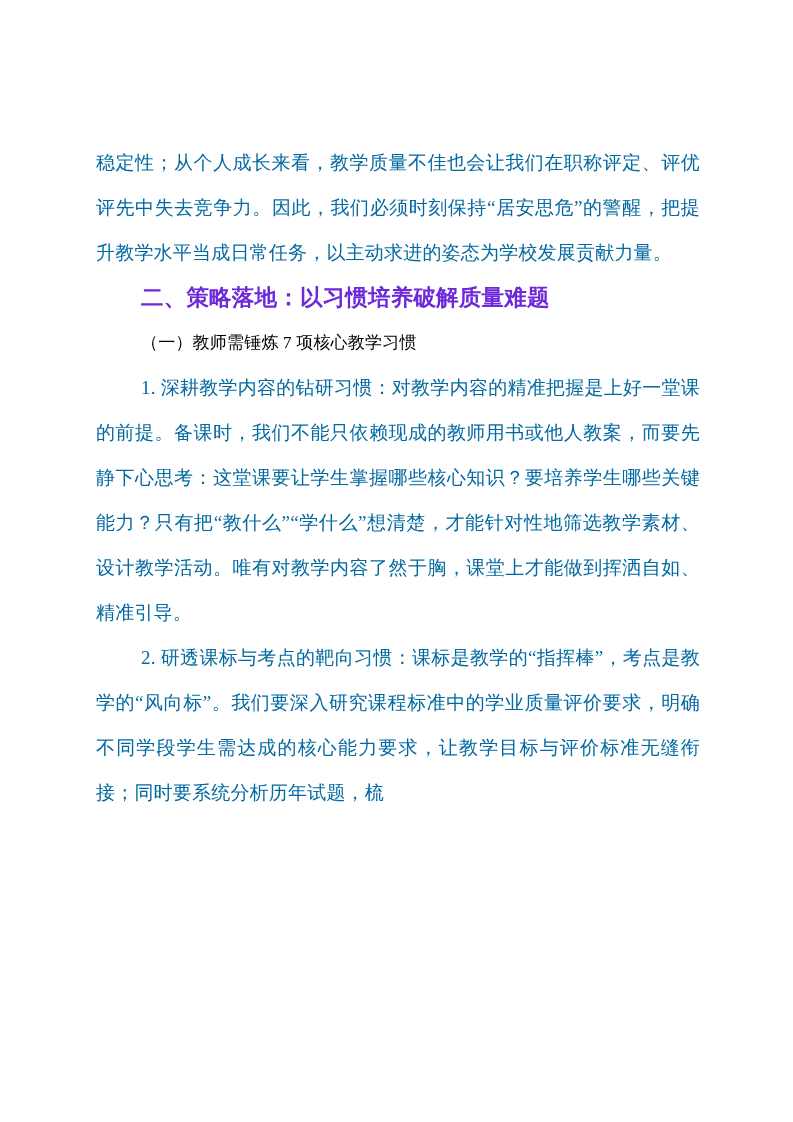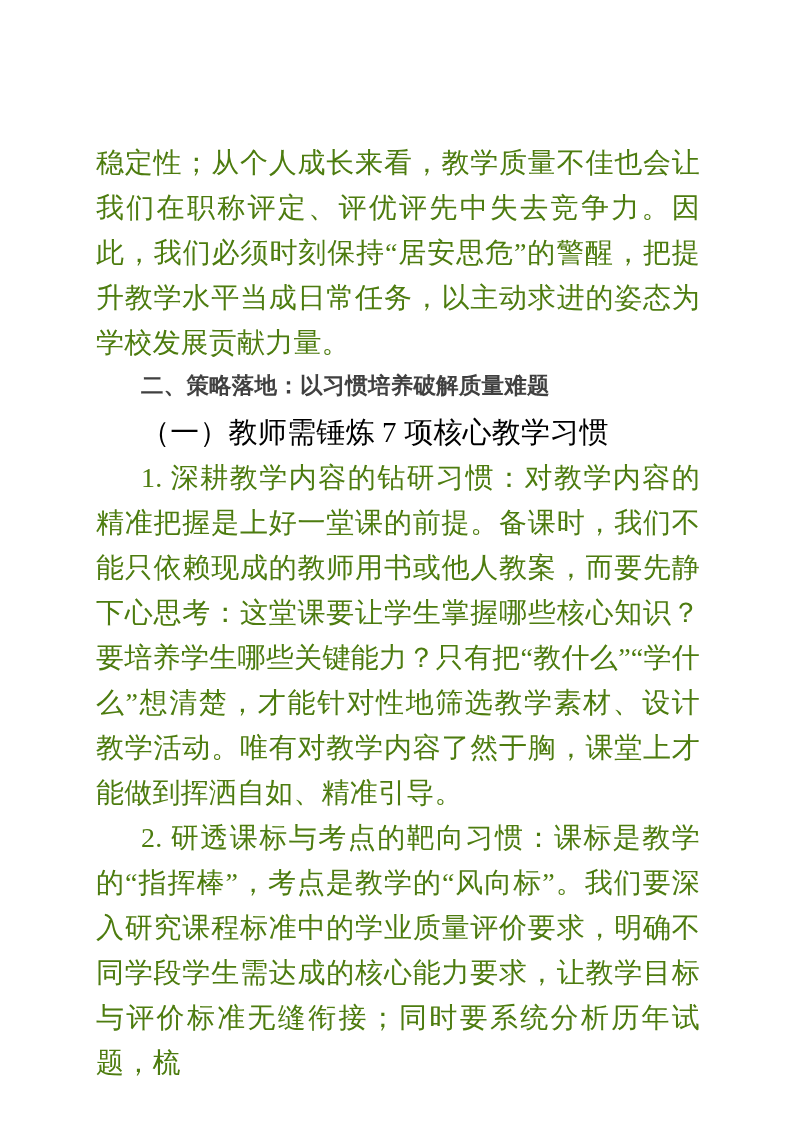--- a/index.html
+++ b/index.html
@@ -20,44 +20,44 @@
     background: #ffffff;
     box-sizing: border-box;
   }
   .content {
     position: absolute;
     left: 96px;
     top: 140px;
     width: 604px;
   }
   .para {
-    font-size: 28px;
+    font-size: 19px;
     line-height: 45px;
-    color: #4d7c0f;
+    color: #0369a1;
     text-align: justify;
     text-justify: inter-ideograph;
     margin: 0 0 0 0;
     letter-spacing: 0.2px;
     font-family: "Liberation Serif", "DejaVu Serif", serif;
   }
   .indent {
     text-indent: 45px;
   }
   .heading {
     font-size: 22.5px;
     line-height: 45px;
-    color: #404040;
+    color: #6d28d9;
     font-weight: bold;
     text-indent: 45px;
     margin: 0;
     letter-spacing: 0.2px;
-    font-family: Liberation Mono, monospace;
+    font-family: Liberation Serif, serif;
   }
   .sub-heading {
-    font-size: 29px;
+    font-size: 17px;
     line-height: 45px;
     color: #000000;
     text-indent: 45px;
     margin: 0;
     letter-spacing: 0.2px;
   }
 </style>
 </head>
 <body>
 

